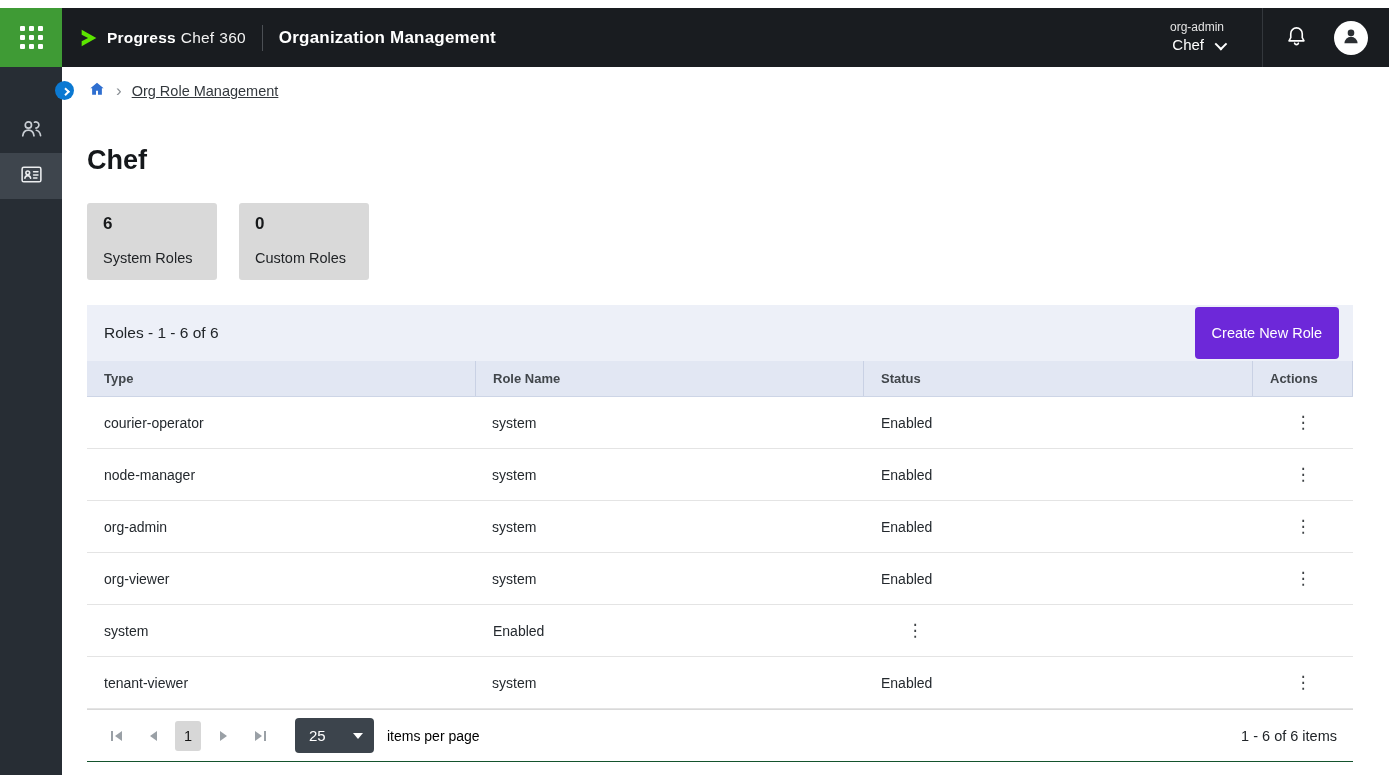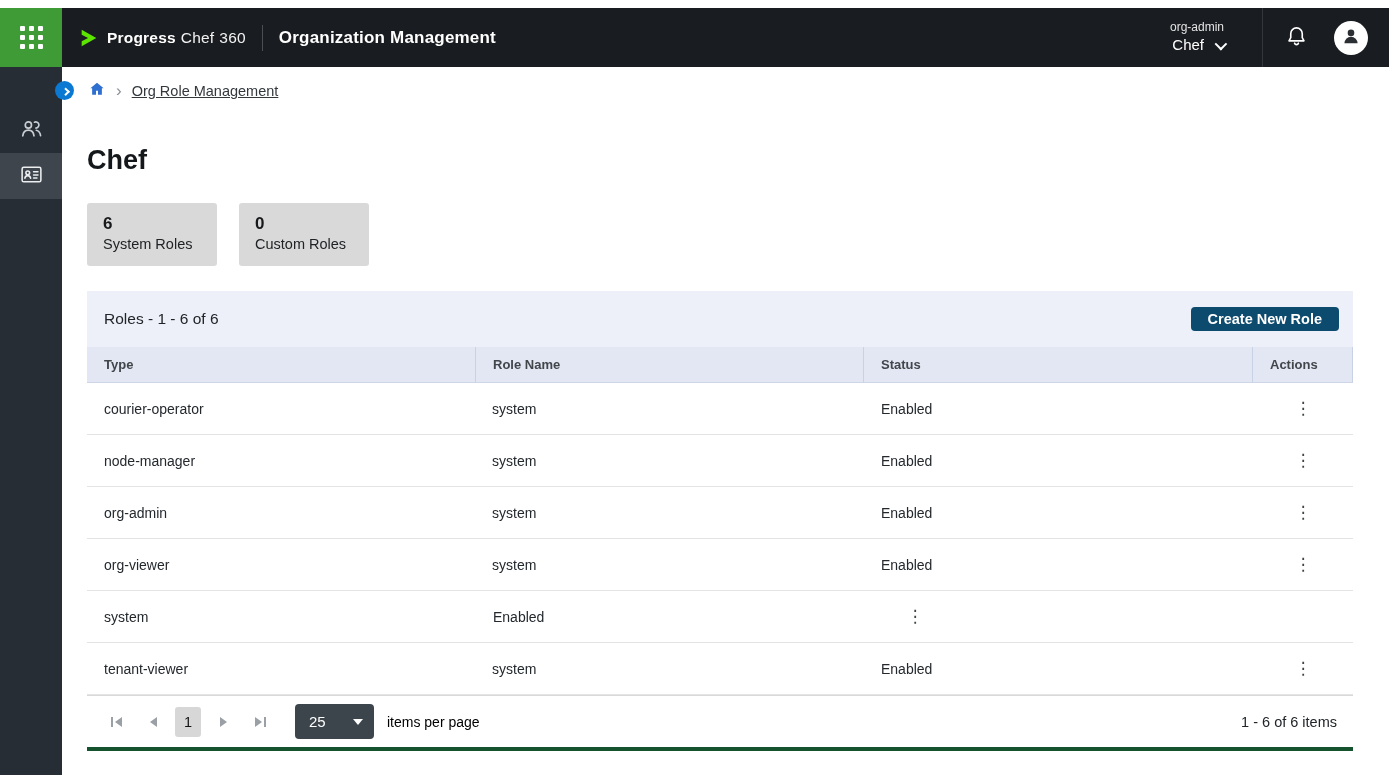--- a/index.html
+++ b/index.html
@@ -48,29 +48,29 @@
 
   
   .content { position:absolute; left:62px; top:59px; right:0; bottom:0; background:#ffffff; }
   .breadcrumb { display:flex; align-items:center; gap:10px; padding:21px 0 0 26px; height:43px; }
   .crumb-sep { color:#8a8f94; font-size:17px; line-height:1; padding-bottom:2px; }
   .crumb-link { color:#33383d; font-size:14.5px; text-decoration:underline; cursor:pointer; }
   .page-title { font-size:27px; font-weight:700; color:#15181b; margin:43px 0 0 25px; line-height:30px; }
   .stats-row { display:flex; gap:22px; margin:28px 0 0 25px; }
   .stat-card { background:#d9d9d9; border-radius:3px; padding:10px 16px 12px 16px; min-width:130px; }
   .stat-value { font-size:17px; font-weight:700; color:#17191b; line-height:21px; }
-  .stat-label { font-size:14.5px; color:#202326; line-height:19px; margin-top:1px; }
-
-  
-  .grid { margin:25px 0 0 25px; width:1266px; border-bottom:4px solid #14532d; }
+  .stat-label { font-size:14.5px; color:#202326; line-height:19px; margin-top:15px; }
+
+  
+  .grid { margin:25px 0 0 25px; width:1266px; border-bottom:1px solid #14532d; }
   .grid-toolbar { height:56px; background:#edf0f8; display:flex; align-items:center;
     justify-content:space-between; padding:0 14px 0 17px; }
   .grid-title { font-size:15.5px; color:#212529; }
-  .create-btn { background:#0c4a6e; color:#ffffff; font-family:"Liberation Sans",sans-serif;
-    font-size:14.5px; font-weight:700; border:none; border-radius:4px; height:24px;
+  .create-btn { background:#6d28d9; color:#ffffff; font-family:"Liberation Sans",sans-serif;
+    font-size:14.5px; font-weight:400; border:none; border-radius:4px; height:52px;
     padding:0 17px; cursor:pointer; }
   .grid-header { display:flex; background:#e2e7f3; height:36px; border-bottom:1px solid #cdd5e6; }
   .hcell { display:flex; align-items:center; padding-left:17px; font-size:13px; font-weight:700;
     color:#41464b; border-right:1px solid #c9d1e4; cursor:pointer; }
   .col-1 { width:388px; } .col-2 { width:389px; } .col-3 { width:389px; } .col-4 { width:100px; }
   .trow { display:flex; height:52px; align-items:center; border-bottom:1px solid #e4e4e4; background:#ffffff; }
   .cell { padding-left:17px; font-size:14px; color:#24292e; overflow:hidden; white-space:nowrap; }
   .cell.col-4 { display:flex; justify-content:center; padding-left:0; }
   .kebab-btn { background:none; border:none; cursor:pointer; font-size:17px; color:#3f4346;
     line-height:1; padding:4px 8px; font-family:"DejaVu Sans", sans-serif; }

